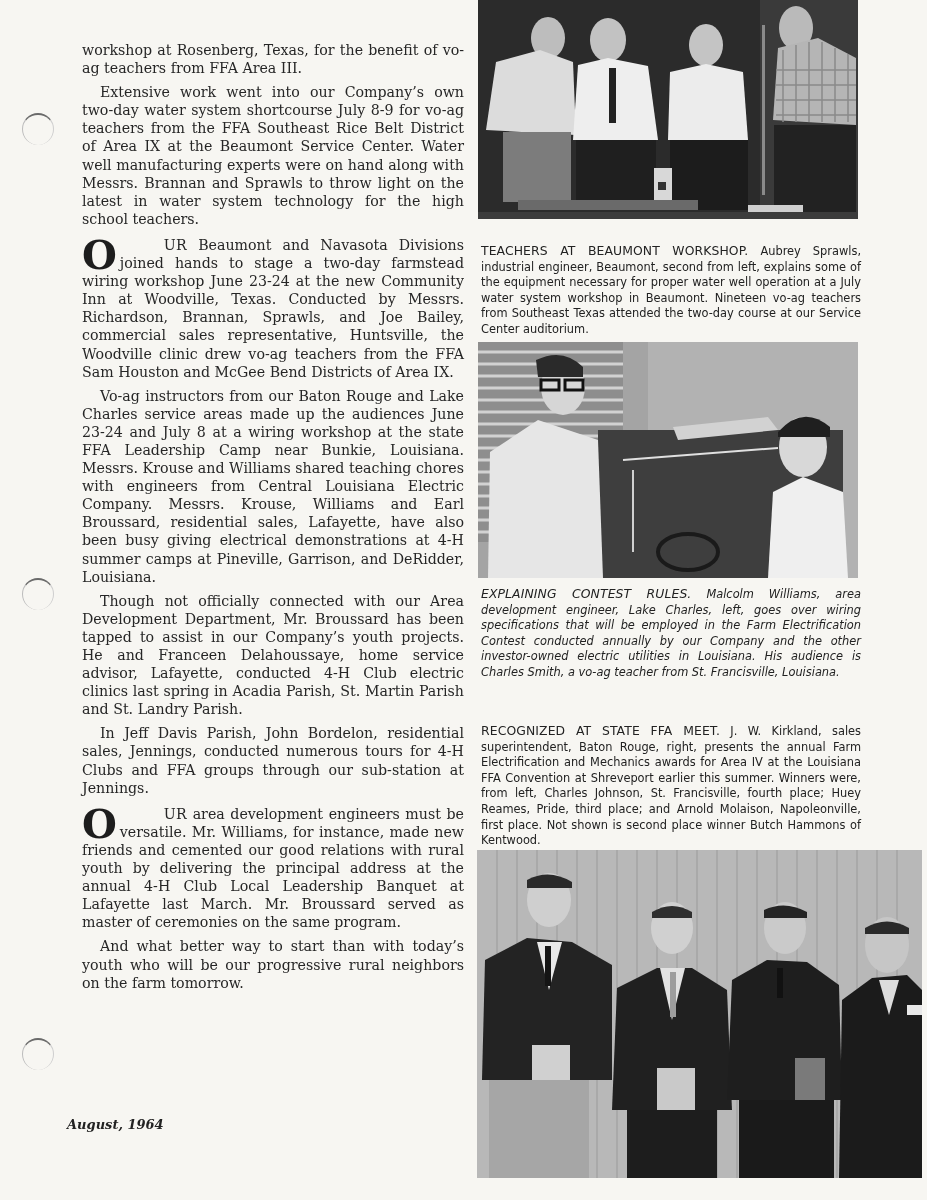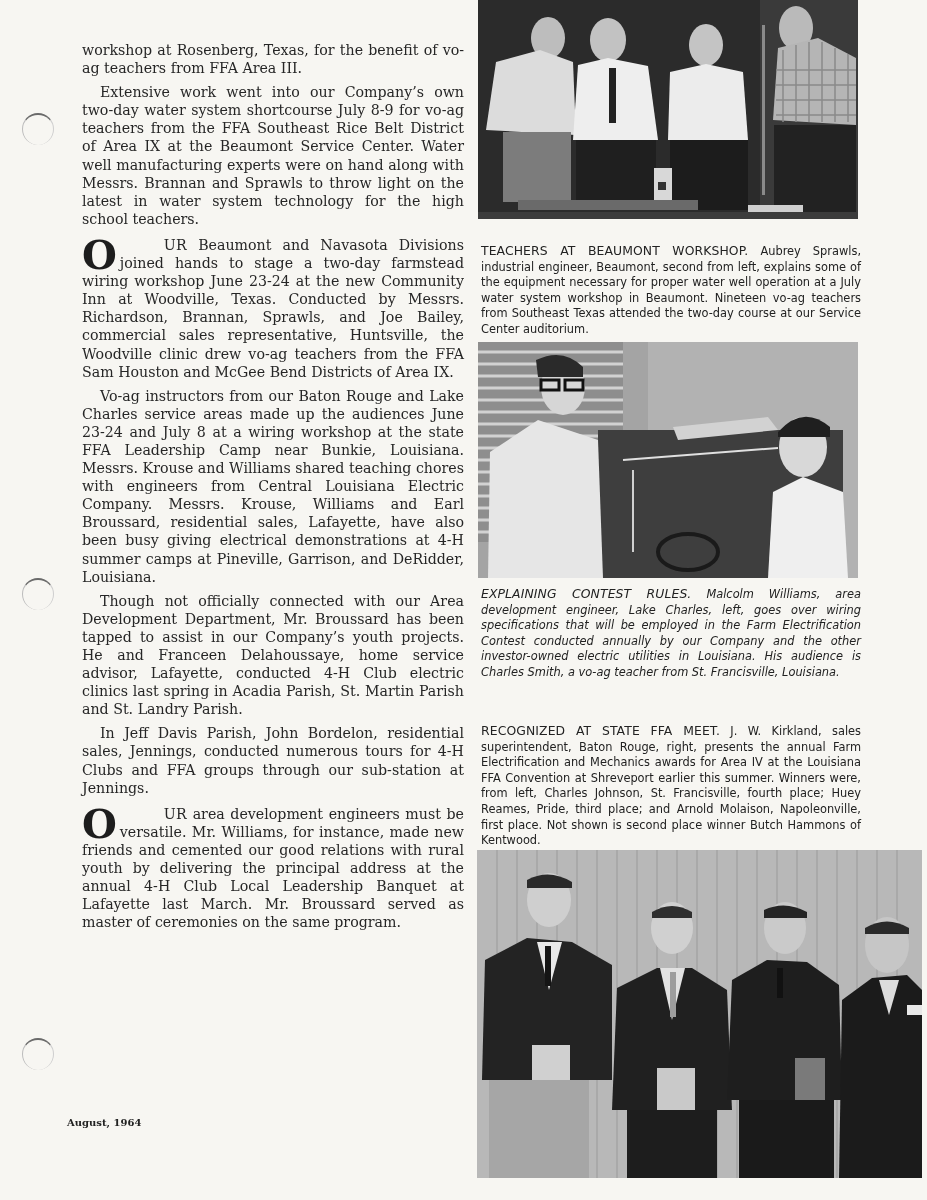--- a/index.html
+++ b/index.html
@@ -21,21 +21,21 @@
   .body-col p { margin:0 0 6px 0; text-indent:18px; }
   .body-col p.first { text-indent:0; }
   .body-col p.dropcap { text-indent:0; margin-top:8px; }
   .dc {
     float:left; font-size:40px; line-height:32px; font-weight:bold;
     margin:3px 3px 0 0; color:#1d1d1d;
   }
   .dc-rest { letter-spacing:0.3px;margin-left:44px; }
   .footer {
     position:absolute; left:67px; top:1117px;
-    font-family:"DejaVu Serif", serif; font-weight:bold; font-size:10px;
+    font-family:"DejaVu Serif", serif; font-style:italic; font-weight:bold; font-size:13px;
     color:#222;
   }
   .photo {
     position:absolute; overflow:hidden; background:#2a2a2a;
   }
   .caption {
     position:absolute; left:481px; width:380px;
     font-family:"DejaVu Sans", "Liberation Sans", sans-serif;
     font-size:11.4px; line-height:15.6px; text-align:justify; color:#222;
   }
@@ -53,20 +53,21 @@
   <p>Extensive work went into our Company’s own two-day water system shortcourse July 8-9 for vo-ag teachers from the FFA Southeast Rice Belt District of Area IX at the Beaumont Service Center. Water well manufacturing experts were on hand along with Messrs. Brannan and Sprawls to throw light on the latest in water system technology for the high school teachers.</p>
   <p class="dropcap">
     <span class="dc">O</span><span class="dc-rest">UR</span><span> Beaumont and Navasota Divisions joined hands to stage a two-day farmstead wiring workshop June 23-24 at the new Community Inn at Woodville, Texas.  Conducted by Messrs. Richardson, Brannan, Sprawls, and Joe Bailey, commercial sales representative, Huntsville, the Woodville clinic drew vo-ag teachers from the FFA Sam Houston and McGee Bend Districts of Area IX.</span>
   </p>
   <p>Vo-ag instructors from our Baton Rouge and Lake Charles service areas made up the audiences June 23-24 and July 8 at a wiring workshop at the state FFA Leadership Camp near Bunkie, Louisiana.  Messrs. Krouse and Williams shared teaching chores with engineers from Central Louisiana Electric Company.  Messrs. Krouse, Williams and Earl Broussard, residential sales, Lafayette, have also been busy giving electrical demonstrations at 4-H summer camps at Pineville, Garrison, and DeRidder, Louisiana.</p>
   <p>Though not officially connected with our Area Development Department, Mr. Broussard has been tapped to assist in our Company’s youth projects. He and Franceen Delahoussaye, home service advisor, Lafayette, conducted 4-H Club electric clinics last spring in Acadia Parish, St. Martin Parish and St. Landry Parish.</p>
   <p>In Jeff Davis Parish, John Bordelon, residential sales, Jennings, conducted numerous tours for 4-H Clubs and FFA groups through our sub-station at Jennings.</p>
   <p class="dropcap">
     <span class="dc">O</span><span class="dc-rest">UR</span><span> area development engineers must be versatile.  Mr. Williams, for instance, made new friends and cemented our good relations with rural youth by delivering the principal address at the annual 4-H Club Local Leadership Banquet at Lafayette last March.  Mr. Broussard served as master of ceremonies on the same program.</span>
   </p>
+  <p>And what better way to start than with today’s youth who will be our progressive rural neighbors on the farm tomorrow.</p>
 </div>
 
 <div class="footer">August, 1964</div>
 
 <div class="photo" style="left:478px; top:0px; width:380px; height:219px; background:#262626;" title="Four men in white shirts examining water well equipment on a table">
   <svg width="380" height="219" viewBox="0 0 380 219">
     <rect width="380" height="219" fill="#2b2b2b"></rect>
     <rect x="282" y="0" width="98" height="219" fill="#3a3a3a"></rect>
     <rect x="284" y="25" width="3" height="170" fill="#8a8a8a"></rect>
 

